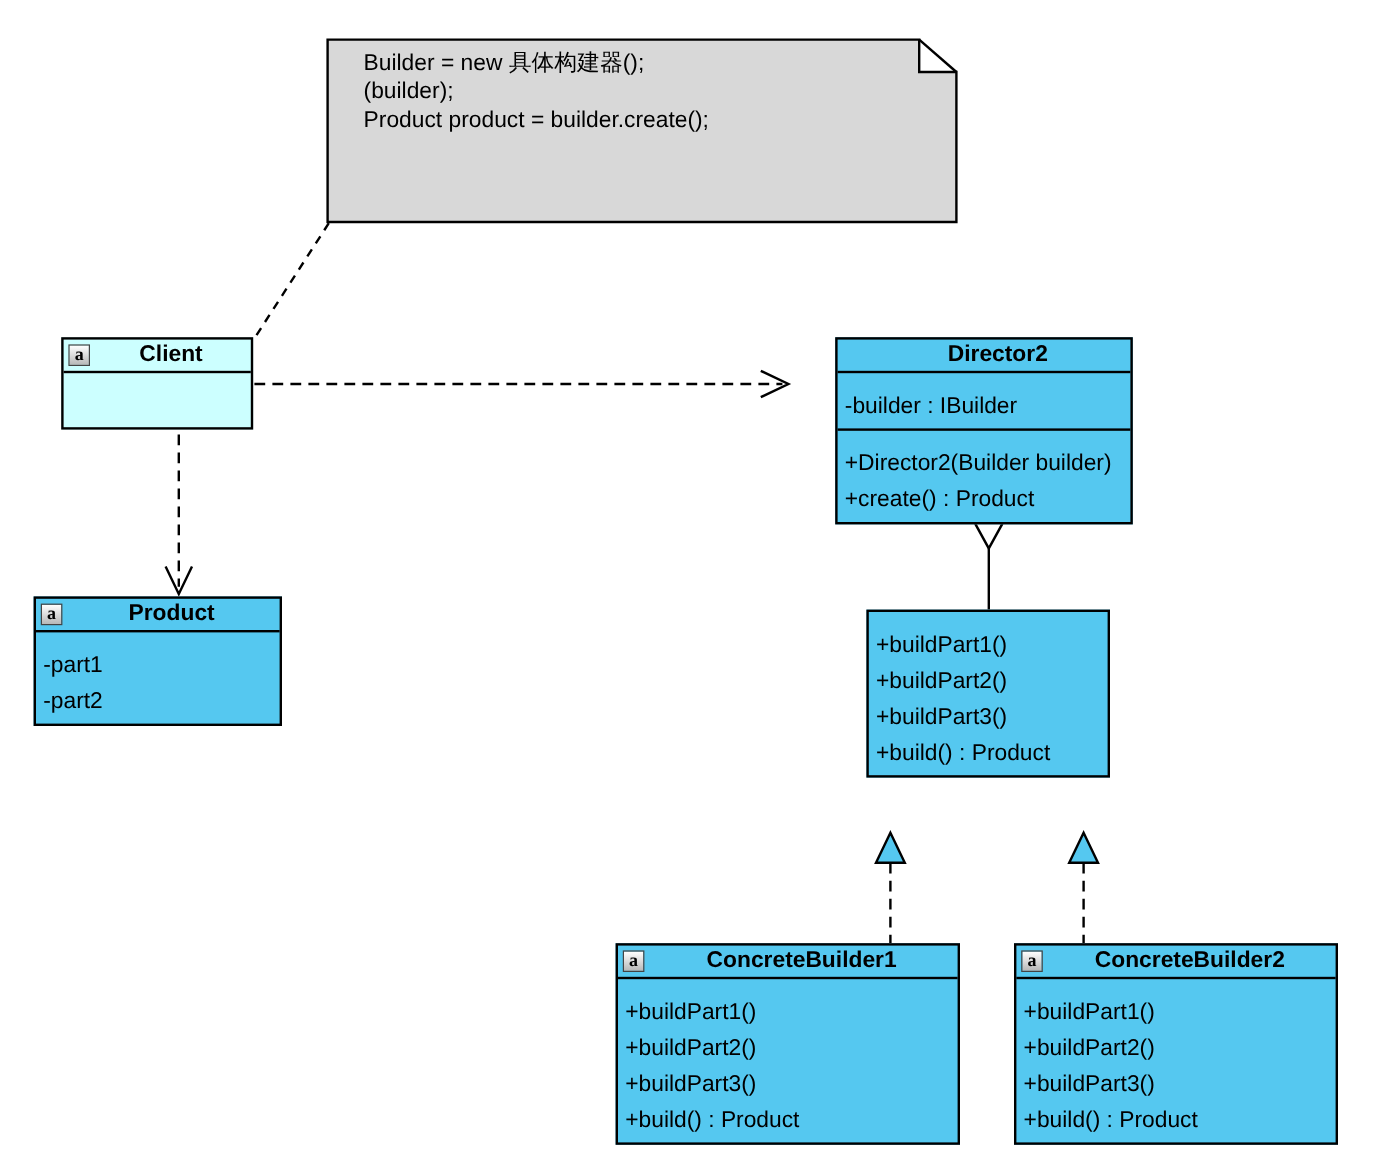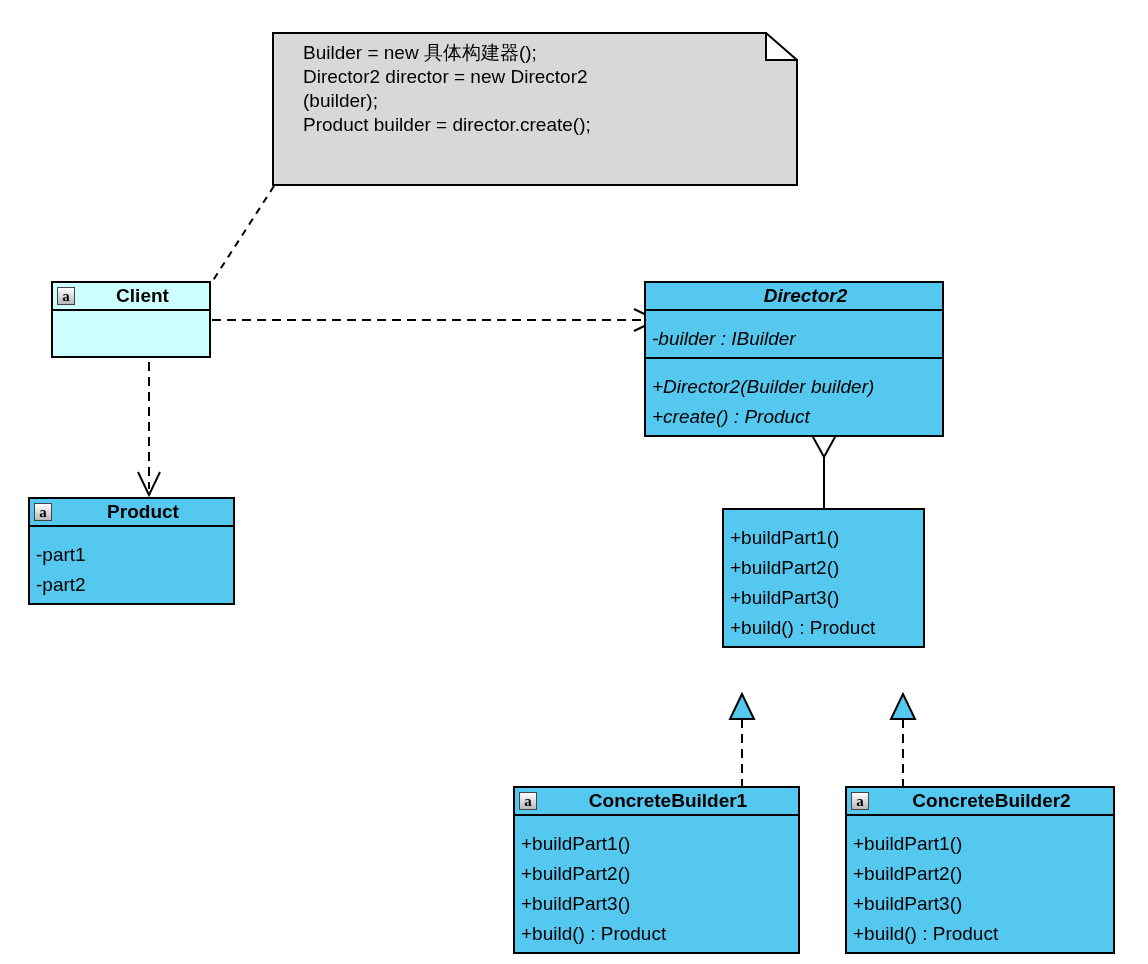--- a/index.html
+++ b/index.html
@@ -126,34 +126,33 @@
     </g>
 
     <g>
       <polygon class="triangle" points="903,694 891,719 915,719"></polygon>
       <path class="dashed-line" d="M903,719 L903,786"></path>
     </g>
   </svg>
 
   <div class="note-text">
     <div class="note-line">Builder = new 具体构建器();</div>
-    <div class="note-line">Director2 director = new Director2</div>
     <div class="note-line">(builder);</div>
-    <div class="note-line">Product builder = director.create();</div>
+    <div class="note-line">Product product = builder.create();</div>
   </div>
 
   <div class="uml-class light" style="left:51px; top:281px; width:160px;">
     <div class="uml-header">
       <span class="a-icon">a</span>
       <span class="class-title">Client</span>
     </div>
     <div class="compartment" style="min-height:47px;"></div>
   </div>
 
-  <div class="uml-class" style="left:644px; top:281px; width:300px;font-style:italic;">
+  <div class="uml-class" style="left:696px; top:281px; width:248px;">
     <div class="uml-header">
       <span class="class-title">Director2</span>
     </div>
     <div class="compartment">
       <div class="member">-builder : IBuilder</div>
     </div>
     <div class="compartment">
       <div class="member">+Director2(Builder builder)</div>
       <div class="member">+create() : Product</div>
     </div>

